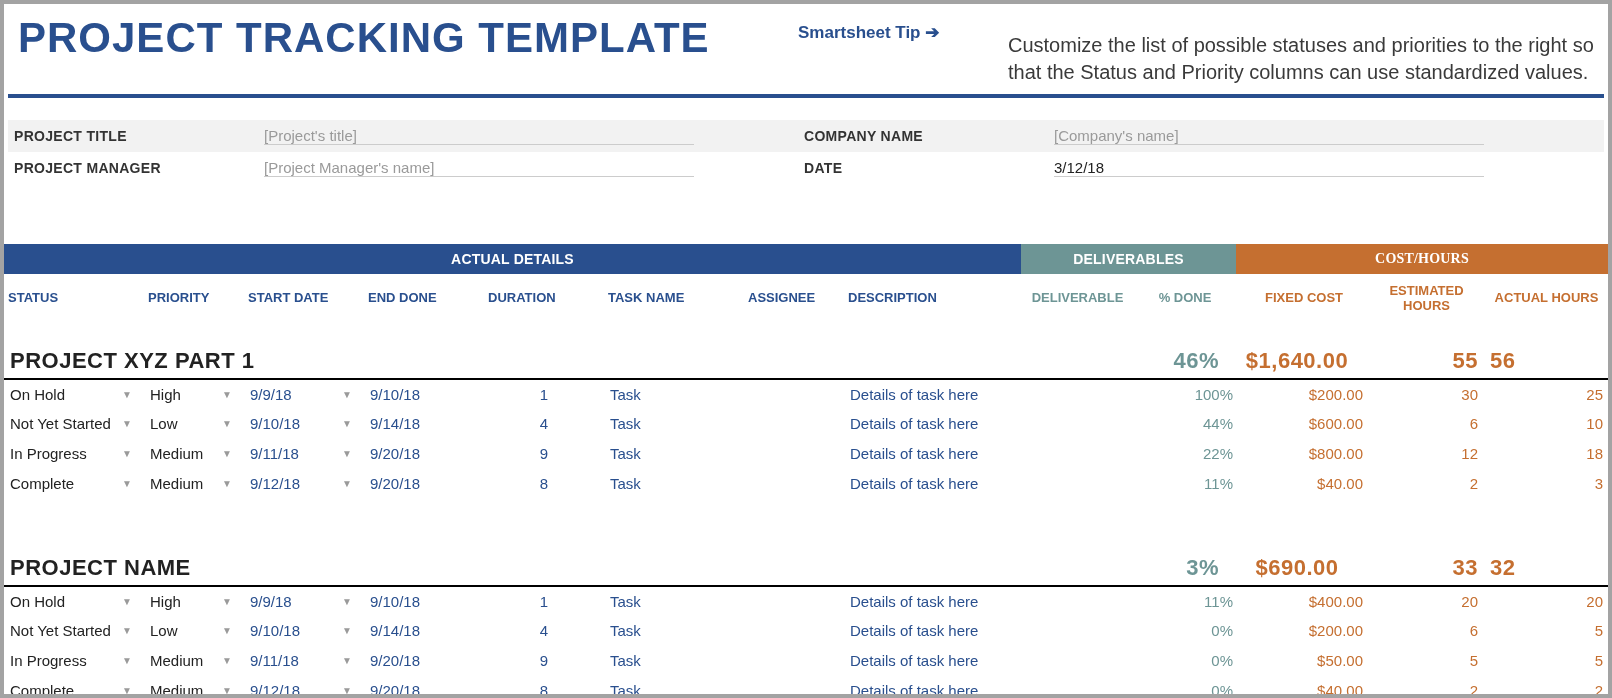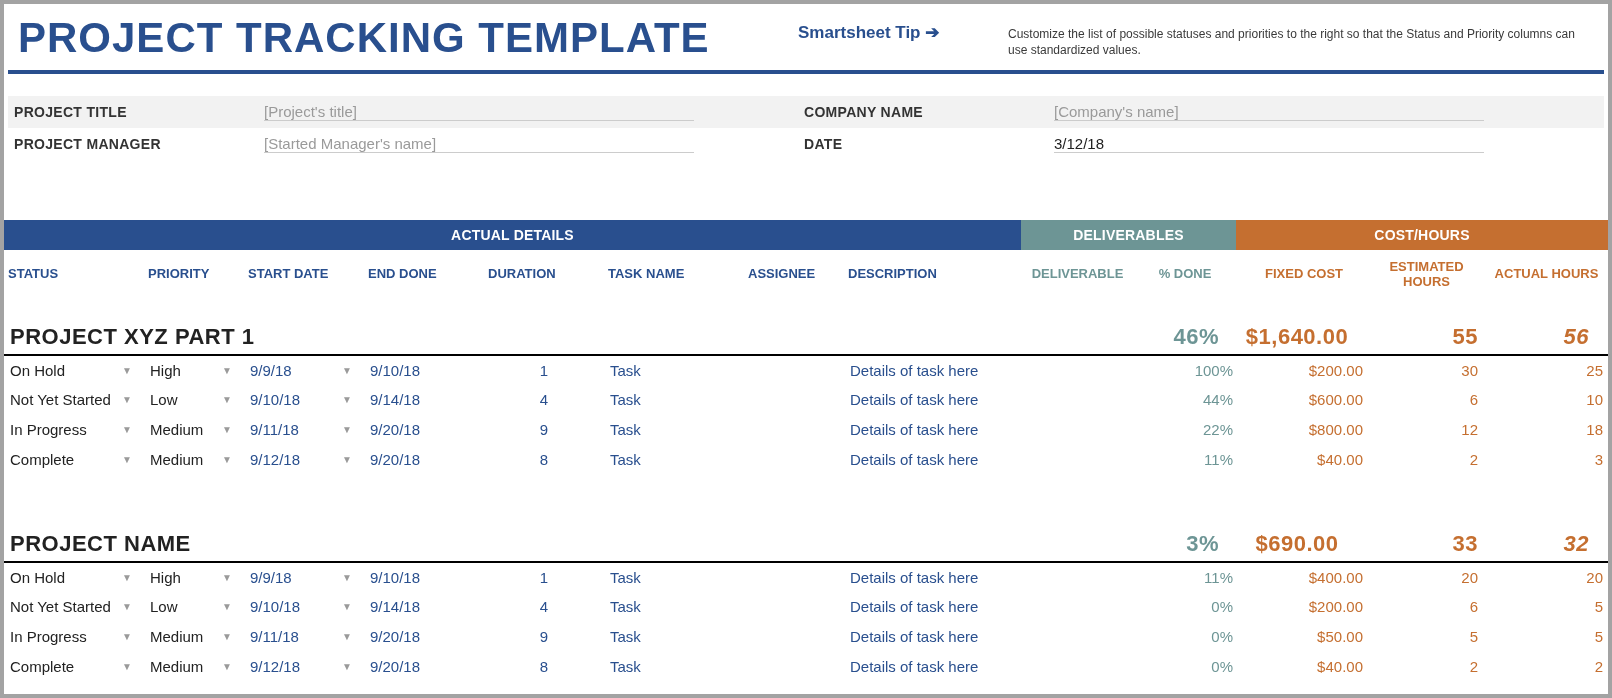--- a/index.html
+++ b/index.html
@@ -42,23 +42,23 @@
     margin:0;
     flex:0 0 780px;
   }
   .tip-link {
     color:var(--brand-blue); font-weight:700;
     font-size:17px; margin-top:8px;
     flex:0 0 210px;
   }
   .tip-arrow { font-weight:900; }
   .tip-text {
-    flex:1 1 auto; font-size:12px;
+    flex:1 1 auto; font-size:20px;
     color:#3A3A3A; line-height:1.35;
-    margin-top:12px;
+    margin-top:18px;
   }
 
   
   .meta {
     margin:22px 4px 0 4px;
   }
   .meta-row {
     display:flex; align-items:center;
     padding:0 6px;
   }
@@ -77,21 +77,21 @@
 
   
   .section-bars {
     display:flex; margin:60px 0 0 0;
     height:30px;
     font-size:14px; font-weight:700; color:#fff;
     letter-spacing:0.2px;
   }
   .bar-details { background:var(--brand-blue-bar); flex:0 0 1017px; display:flex; align-items:center; justify-content:center; }
   .bar-deliv   { background:var(--teal); flex:0 0 215px; display:flex; align-items:center; justify-content:center; }
-  .bar-cost    { background:var(--orange-bright); flex:1 1 auto; display:flex; align-items:center; justify-content:center; }
+  .bar-cost    { background:var(--orange-bright); flex:1 1 auto; display:flex; align-items:center; justify-content:center;font-family:Liberation Serif, serif; }
 
   
   table.grid { border-collapse:collapse; width:100%; table-layout:fixed; }
   .grid th {
     font-size:13px; font-weight:700;
     padding:10px 4px 18px 4px;
     vertical-align:middle;
     line-height:1.15;
   }
   .h-details { color:var(--brand-blue); text-align:left;}
@@ -116,21 +116,21 @@
   
   tr.proj-head td {
     border-bottom:2px solid #000;
     padding:16px 6px 4px 6px;
     font-size:22px; font-weight:800;
     letter-spacing:0.5px;
   }
   .sum-done { color:var(--teal); text-align:right; padding-right:20px !important;}
   .sum-cost { color:var(--orange-bright); text-align:center; padding-right:20px !important;}
   .sum-est  { color:var(--orange-bright); text-align:right;}
-  .sum-act  { color:var(--orange-bright); text-align:right; padding-right:20px !important;font-style:italic;}
+  .sum-act  { color:var(--orange-bright); text-align:left; padding-right:20px !important;}
 
   
   tr.data td {
     padding:6px 6px;
     font-size:15px;
     vertical-align:middle;
     height:30px;
   }
   td.text-blue { color:var(--brand-blue); }
   td.text-teal { color:var(--teal); text-align:right; padding-right:20px;}
@@ -161,21 +161,21 @@
   <div class="meta">
     <div class="meta-row shade">
       <div class="meta-label">PROJECT TITLE</div>
       <div class="meta-value meta-underline meta-placeholder">[Project's title]</div>
       <div class="meta-gap"></div>
       <div class="meta-label">COMPANY NAME</div>
       <div class="meta-value meta-underline meta-placeholder">[Company's name]</div>
     </div>
     <div class="meta-row plain">
       <div class="meta-label">PROJECT MANAGER</div>
-      <div class="meta-value meta-underline meta-placeholder">[Started Manager's name]</div>
+      <div class="meta-value meta-underline meta-placeholder">[Project Manager's name]</div>
       <div class="meta-gap"></div>
       <div class="meta-label">DATE</div>
       <div class="meta-value meta-underline">3/12/18</div>
     </div>
   </div>
 
   <div class="section-bars">
     <div class="bar-details">ACTUAL DETAILS</div>
     <div class="bar-deliv">DELIVERABLES</div>
     <div class="bar-cost">COST/HOURS</div>

